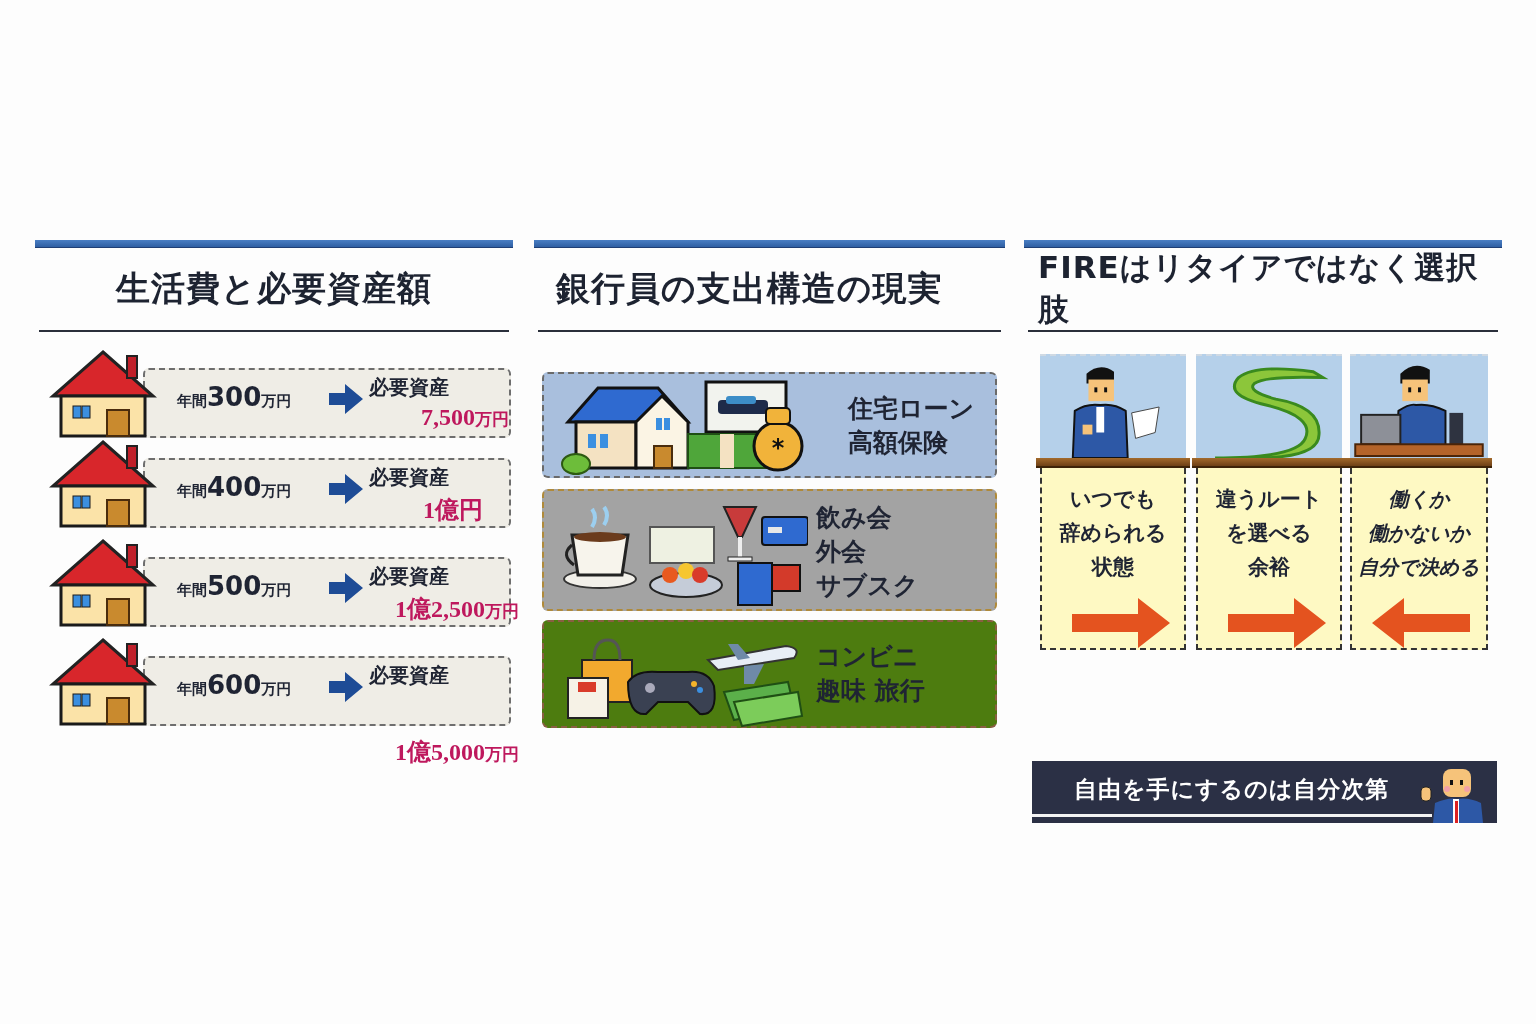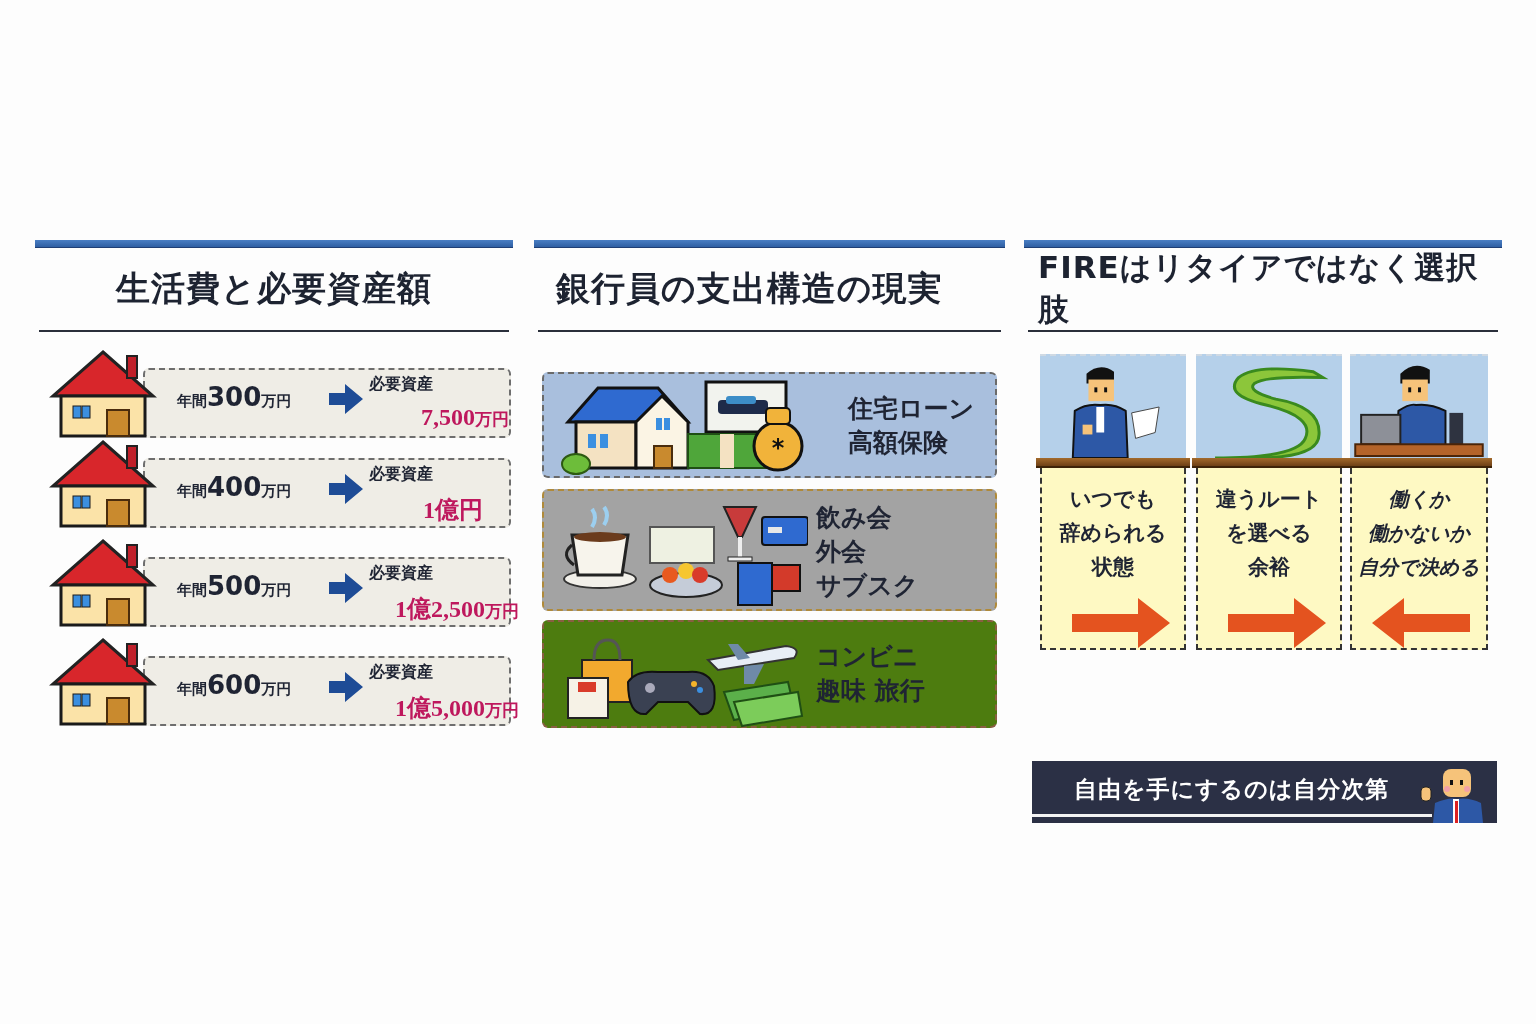--- a/index.html
+++ b/index.html
@@ -15,21 +15,21 @@
   #p2 { left: 534px; width: 471px; }
   #p3 { left: 1024px; width: 478px; }
 
   
   .row { position: absolute; left: 10px; width: 478px; height: 90px; }
   .row-box { position: absolute; left: 98px; top: 22px; width: 368px; height: 70px; background: #efede6; border: 2px dashed #6e6e6e; border-radius: 6px; }
   .house { position: absolute; left: 4px; top: 0; width: 108px; height: 95px; }
   .row-annual { position: absolute; left: 132px; top: 36px; font-weight: bold; font-size: 15px; color: #1f2433; white-space: nowrap; }
   .row-annual .big { font-size: 26px; }
   .row-arrow { position: absolute; left: 284px; top: 38px; width: 34px; height: 30px; }
-  .row-need-label { position: absolute; left: 324px; top: 28px; font-weight: bold; font-size: 16px; color: #1f2433; white-space: nowrap; }
+  .row-need-label { position: absolute; left: 324px; top: 28px; font-weight: bold; font-size: 20px; color: #1f2433; white-space: nowrap; }
   .row-need-value { position: absolute; right: 14px; top: 58px; font-weight: bold; font-size: 24px; color: #be185d; white-space: nowrap; text-align: right; font-family: Liberation Serif, serif; }
   .row-need-value .unit { font-size: 17px; }
 
   
   .card { position: absolute; left: 8px; width: 455px; border: 2px dashed #6a6a6a; border-radius: 6px; }
   .card-icons { position: absolute; left: 14px; top: 0; bottom: 0; width: 250px; }
   .card-text { position: absolute; left: 272px; font-weight: bold; font-size: 25px; line-height: 34px; color: #1f2433; white-space: nowrap; }
 
   
   .choice { position: absolute; width: 146px; }
@@ -116,21 +116,21 @@
         <rect x="12" y="50" width="84" height="40" fill="#fbe3a8" stroke="#1a1a1a" stroke-width="3"></rect>
         <rect x="24" y="60" width="8" height="12" fill="#3b8fe0" stroke="#1a1a1a"></rect>
           <rect x="33" y="60" width="8" height="12" fill="#3b8fe0" stroke="#1a1a1a"></rect>
         <rect x="58" y="64" width="22" height="26" fill="#c98a2e" stroke="#4a2c0c" stroke-width="2"></rect>
       </svg>
       <div class="row-annual"><span>年間</span><span class="big">600</span><span>万円</span></div>
       <svg class="row-arrow" viewBox="0 0 34 30">
           <polygon points="0,9 16,9 16,0 34,15 16,30 16,21 0,21" fill="#1e4c96"></polygon>
         </svg>
       <div class="row-need-label">必要資産</div>
-      <div class="row-need-value" style="right:4px;"><span>1億5,000</span><span class="unit">万円</span></div>
+      <div class="row-need-value" style="right:4px;margin-top:44px;"><span>1億5,000</span><span class="unit">万円</span></div>
     </div>
   </div>
 </section>
 
 <section id="p2" class="panel">
   <div class="panel-topbar"></div>
   <h2 class="panel-title" style="justify-content:flex-start;padding-left:22px;">銀行員の支出構造の現実</h2>
   <div class="panel-rule"></div>
 
   <div style="position:relative;height:400px;">

